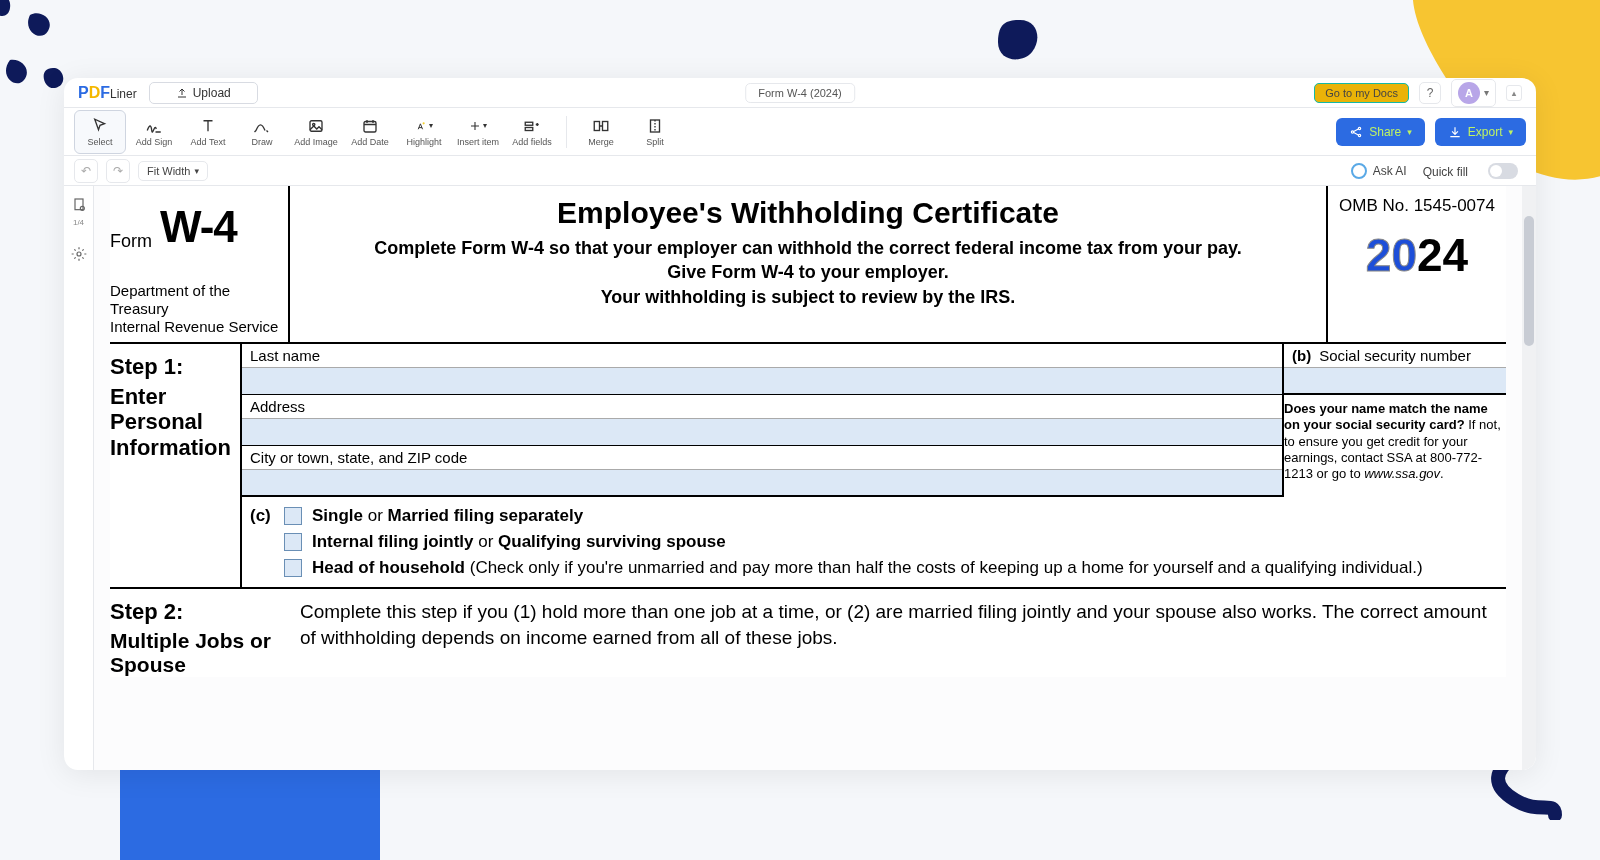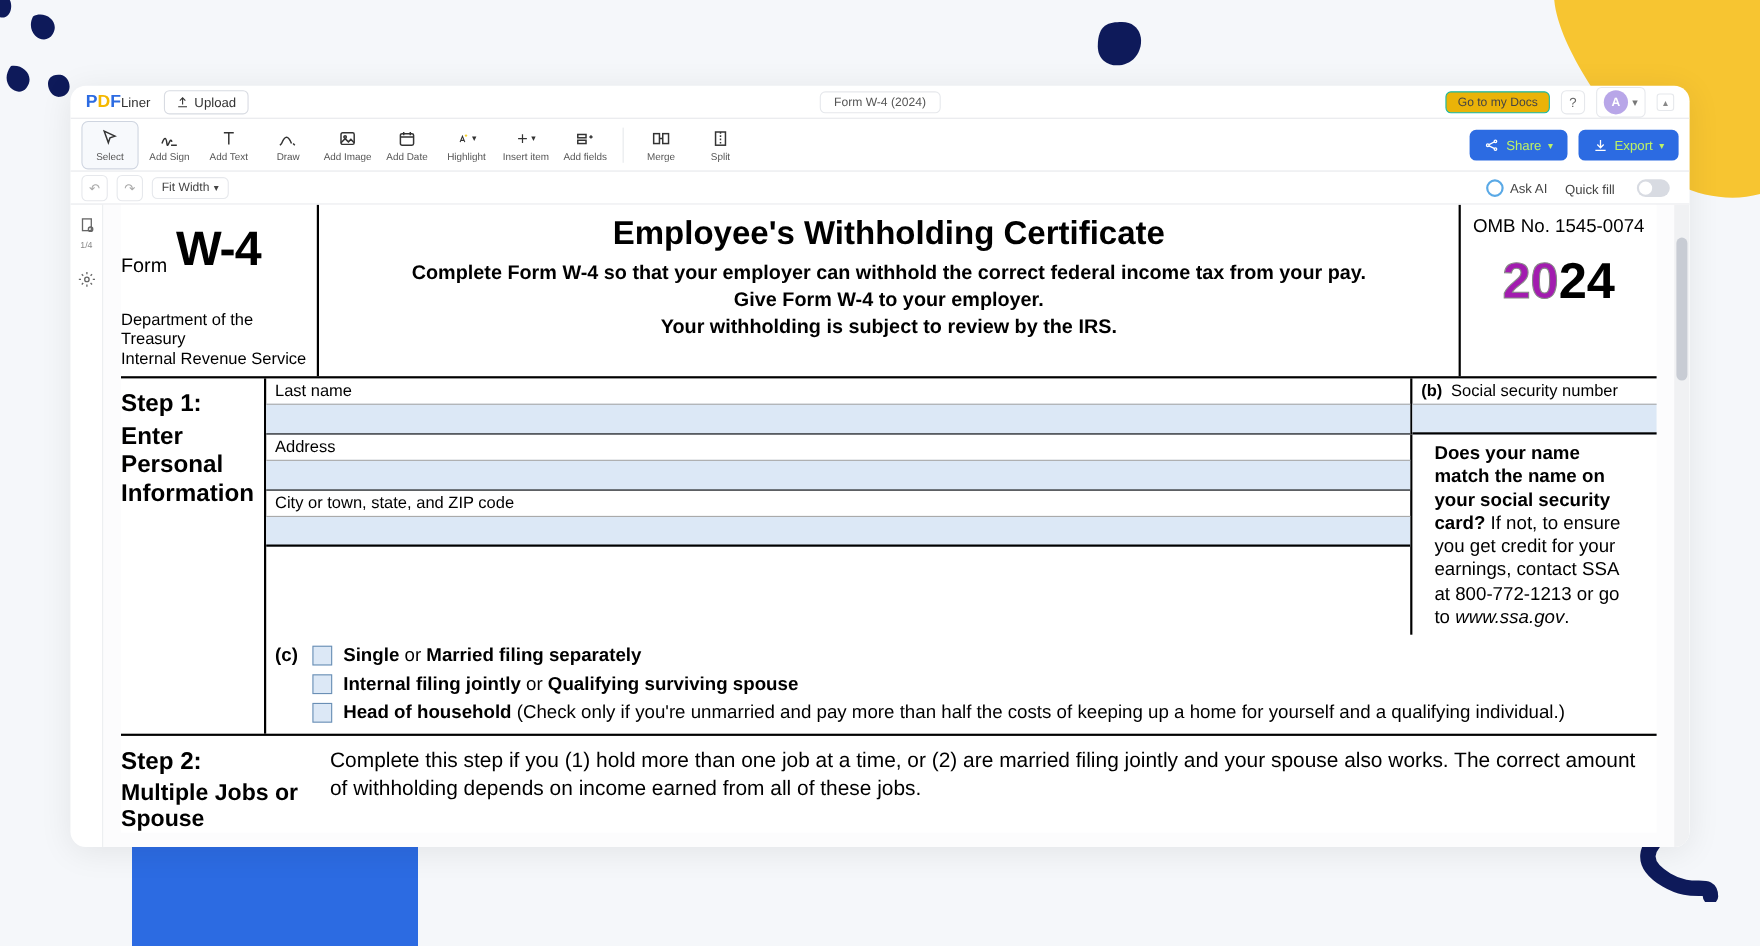--- a/index.html
+++ b/index.html
@@ -37,21 +37,21 @@
   border-bottom: 1px solid #e6e8ec;
   gap: 12px;
 }
 .logo { font-weight: 700; font-size: 16px; }
 .logo .p { color: #2c6be2; }
 .logo .d { color: #f5b800; }
 .logo .f { color: #2c6be2; }
 .upload-btn {
   display: flex; align-items: center; gap: 5px;
   border: 1px solid #d8dbe2; border-radius: 5px;
-  padding: 3px 10px; font-size: 12px; color: #333; cursor: pointer;
+  padding: 3px 26px; font-size: 12px; color: #333; cursor: pointer;
 }
 .doc-title {
   position: absolute; left: 50%; transform: translateX(-50%);
   border: 1px solid #e6e8ec; border-radius: 5px;
   padding: 3px 12px; font-size: 11px; color: #555;
 }
 .top-right { margin-left: auto; display: flex; align-items: center; gap: 10px; }
 .btn-plain { border: 1px solid #14b8a6; border-radius: 5px; padding: 3px 10px; font-size: 11px; color: #444; cursor: pointer; background:#eab308;}
 .help-btn { width: 22px; height: 22px; border-radius: 5px; border: 1px solid #e6e8ec; display:flex;align-items:center;justify-content:center;font-size:12px;color:#666;cursor:pointer;}
 .avatar { width: 22px; height: 22px; border-radius: 50%; background: #b8a6e8; color:#fff; display:flex;align-items:center;justify-content:center;font-size:11px;font-weight:600;}
@@ -113,40 +113,40 @@
 .form-name { display:flex; align-items:flex-end; gap:8px;}
 .form-label { font-size:18px; }
 .form-w4 { font-size:44px; font-weight:800; letter-spacing:-1px;}
 .form-dept { font-size:15px; margin-top:30px; line-height:1.2;}
 .form-center { flex:1; text-align:center; padding: 10px 20px 6px;}
 .form-title { font-size:30px; font-weight:700; }
 .form-sub { font-size:18px; font-weight:600; margin-top:6px; line-height:1.35;}
 .form-right { width:180px; border-left:2px solid #000; text-align:center; padding:10px;}
 .omb { font-size:17px; }
 .year { font-size:46px; font-weight:800; margin-top:12px;}
-.year-20 { color:#a21caf;margin-top:27px; -webkit-text-stroke: 1px #888;}
+.year-20 { color:#1d4ed8;margin-top:27px; -webkit-text-stroke: 1px #888;}
 
 .step1 { display:flex; border-bottom:2px solid #000;}
 .step1-left { width:130px; padding: 10px 8px 10px 0;}
 .step-num { font-size:22px; font-weight:700;}
 .step-title { font-size:22px; font-weight:700; line-height:1.15; margin-top:4px;}
 
 .step1-grid { flex:1; border-left:2px solid #000;}
 .row-a { display:flex; }
 .cell-fn { flex:1; border-right:1px solid #000;}
 .cell-ln { flex:1; border-right:2px solid #000;}
 .cell-ssn { width:222px; }
 .cell-label { font-size:15px; padding: 3px 8px;}
 .cell-label b { font-weight:700; margin-right:8px;}
 .fill-field { background:#dce8f6; height:28px; border-top:1px solid #aaa; border-bottom:1px solid #000;}
 .cell-ssn .fill-field { border-bottom:2px solid #000;}
 
 .row-addr { display:flex;}
 .addr-main { flex:1; border-right:2px solid #000;}
-.addr-right { width:222px; padding:6px 20px; font-size:17px; line-height:1.25;}
+.addr-right { width:222px; padding:6px 0; font-size:13px; line-height:1.25;}
 .addr-right b { font-weight:700;}
 .addr-right i { font-style:italic;}
 
 .row-c { padding:6px 8px;}
 .cb-line { display:flex; align-items:center; gap:10px; font-size:17px; padding:3px 0;}
 .cb { width:18px;height:18px;background:#dce8f6;border:1px solid #6a8fb5;flex-shrink:0;}
 .row-c b { font-weight:700;}
 
 .instr { padding: 12px 0 8px; font-size:19px; line-height:1.35; border-bottom:2px solid #000;}
 .instr b { font-weight:700;}

